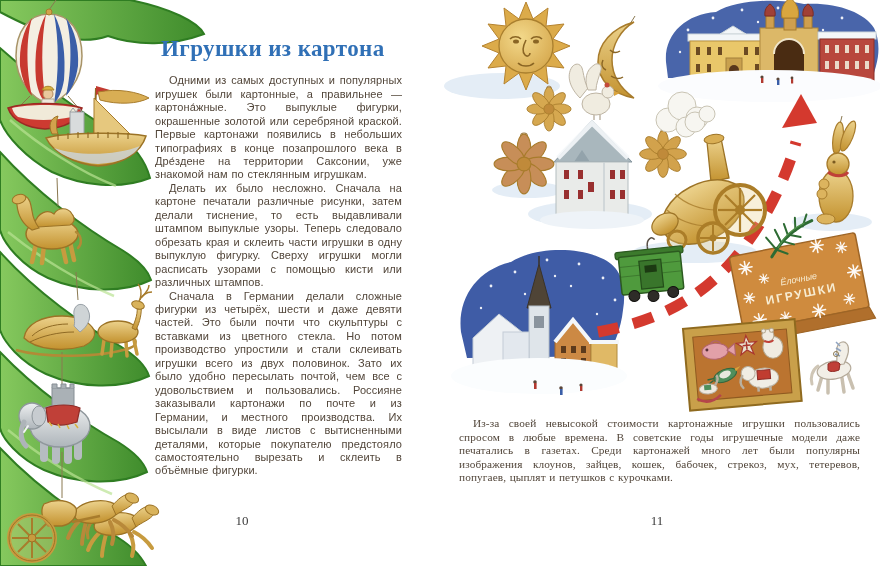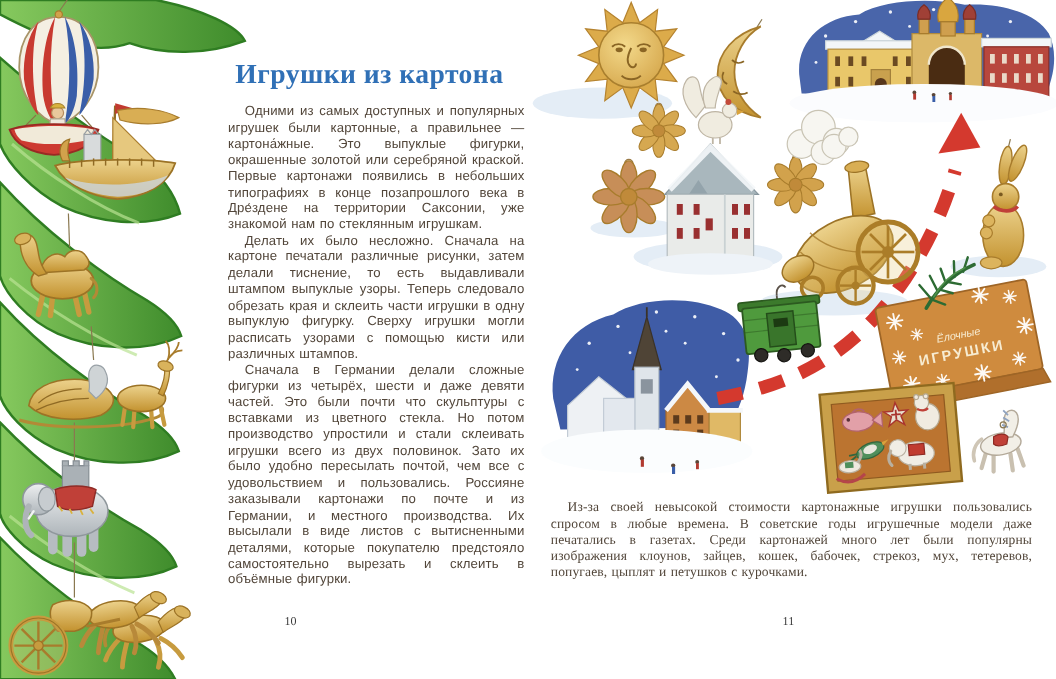--- a/index.html
+++ b/index.html
@@ -1,25 +1,25 @@
 <!DOCTYPE html>
 <html lang="ru"><head>
 <meta charset="utf-8">
 <style>
   html,body{margin:0;padding:0;background:#ffffff;}
   .spread{position:relative;width:880px;height:566px;background:#ffffff;overflow:hidden;
           font-family:"Liberation Sans",sans-serif;}
-  .left-text{position:absolute;left:155px;top:49px;width:247px;color:#52463a;margin-left:35px;}
+  .left-text{position:absolute;left:155px;top:36px;width:247px;color:#52463a;}
   .page-title{font-family:"Liberation Serif",serif;font-weight:700;font-size:23px;
           letter-spacing:.4px;color:#3070b6;margin:0 0 13px 6px;line-height:1.1;}
   .left-text p,.right-text p{margin:0;font-size:11px;line-height:13.45px;text-align:justify;
           text-indent:14px;letter-spacing:.1px;word-spacing:.6px;hyphens:auto;}
   .right-text{position:absolute;left:459px;top:417px;width:401px;color:#52463a;font-family:Liberation Serif, serif;}
   .right-text p{font-size:11.3px;line-height:13.6px;}
-  .pagenum{position:absolute;font-family:"Liberation Serif",serif;font-size:10px;color:#3b3b3b;
+  .pagenum{position:absolute;font-family:"Liberation Serif",serif;font-size:13px;color:#3b3b3b;
           width:24px;text-align:center;}
   .pn10{left:230px;top:513px;}
   .pn11{left:645px;top:513px;}
   svg{position:absolute;display:block;}
   svg.left-art{left:0;top:0;}
   svg.right-art{left:440px;top:0;}
   svg text{font-family:"Liberation Sans",sans-serif;}
 </style>
 </head>
 <body>

